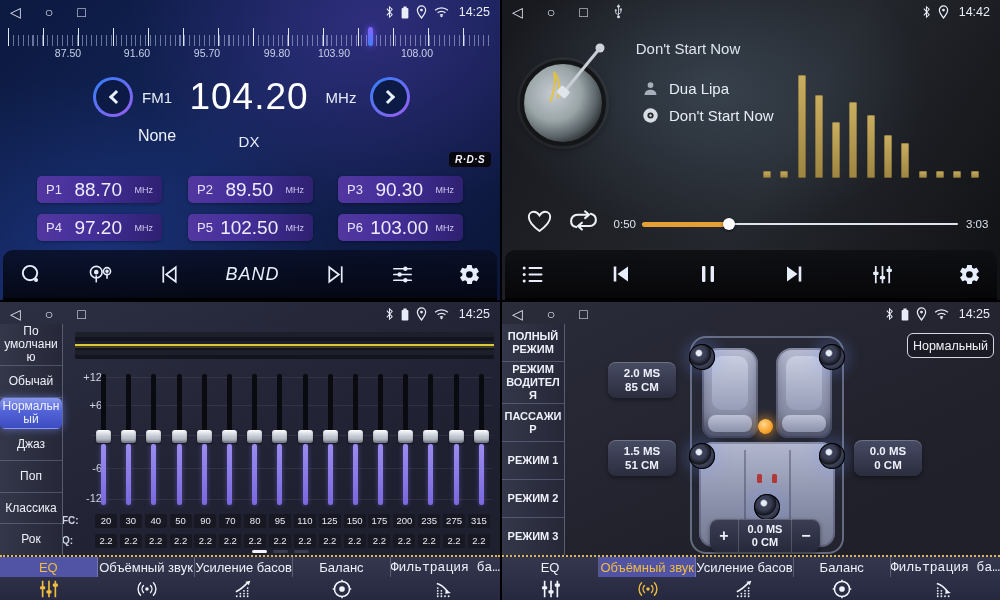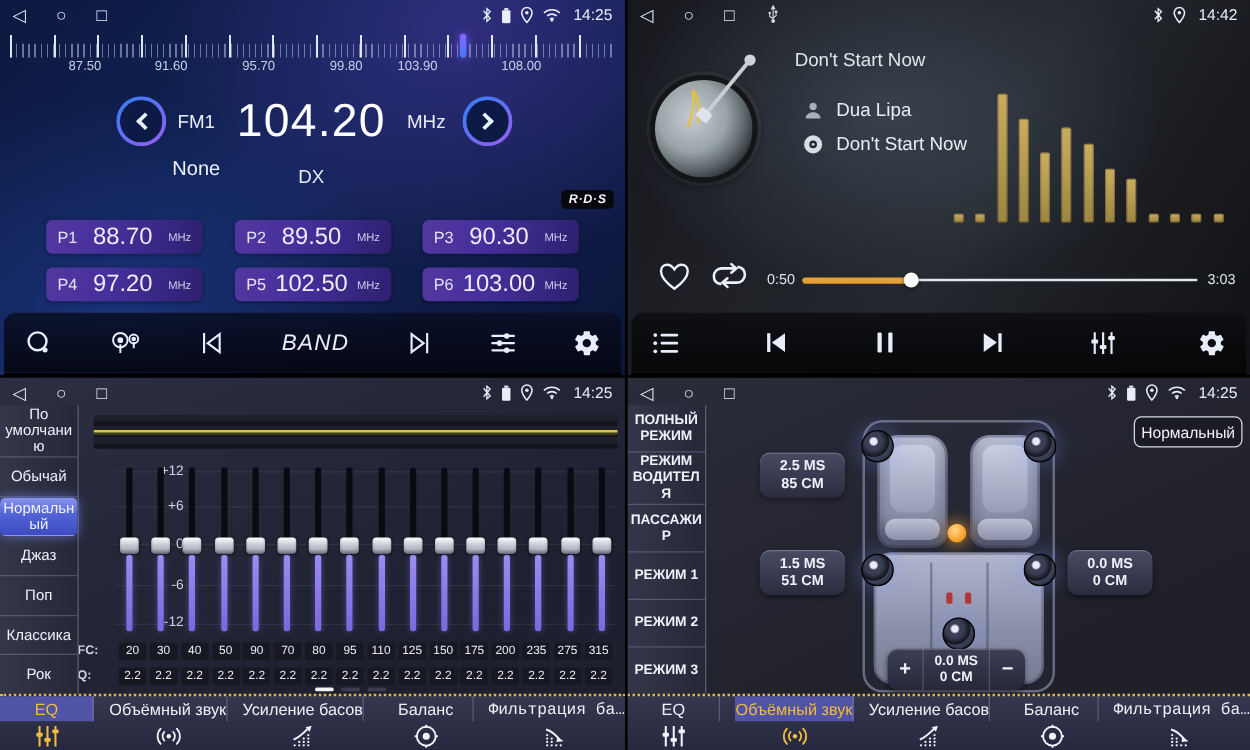--- a/index.html
+++ b/index.html
@@ -90,34 +90,34 @@
     background:linear-gradient(90deg,#343749,#262838); border-right:1px solid rgba(200,206,230,.25); z-index:4; }
   .side-item { flex:1; display:flex; align-items:center; justify-content:center; text-align:center;
     font-size:12px; color:#eef1fa; line-height:13px; padding:1px 2px; overflow-wrap:anywhere;
     border-bottom:1px solid rgba(140,150,185,.38); cursor:pointer; }
   .side-item:last-child { border-bottom:none; }
   .side-item.sel { background:linear-gradient(180deg,#8a97ef,#5263d8 45%,#3d4cc0); border-radius:5px;
     box-shadow:0 0 9px rgba(120,140,250,.65); border-bottom-color:transparent; }
   #field-side .side-item { font-weight:bold; font-size:11px; }
 
   .tabbar { position:absolute; left:0; right:0; bottom:0; height:45px; display:flex;
-    background:linear-gradient(180deg,#34374e,#262840); border-top:2px dotted #dcb84e; z-index:6;gap:12px; }
+    background:linear-gradient(180deg,#34374e,#262840); border-top:2px dotted #dcb84e; z-index:6; }
   .tab { flex:1; display:flex; flex-direction:column; cursor:pointer; }
   .tab-label { height:20px; display:flex; align-items:center; justify-content:center; font-size:13px; color:#eef1f8;
     border-right:1px solid rgba(200,206,225,.28); white-space:nowrap; overflow:hidden; }
   .tab:last-child .tab-label { border-right:none;font-family:Liberation Mono, monospace; }
   .tab-icon { flex:1; display:flex; align-items:center; justify-content:center; color:#f0f3fa; }
   .tab.active .tab-label { background:#5153a5; color:#f2bd3c; }
   .tab.active .tab-icon { color:#f2bd3c; }
 
   
   .curve { position:absolute; left:75px; right:6px; top:30px; height:27px; border-radius:2px;
     background:repeating-linear-gradient(180deg,#1d1f2b 0 5px,#13141d 5px 9px); }
   .curve-line { position:absolute; left:0; right:0; top:12px; height:2px; background:#d9c93a; box-shadow:0 2px 1px rgba(217,201,58,.25); }
-  .db-lbl { position:absolute; left:76px; width:26px; text-align:right; font-size:11px; color:#cfd4e2;margin-left:45px; }
+  .db-lbl { position:absolute; left:76px; width:26px; text-align:right; font-size:11px; color:#cfd4e2; }
   .gridlines { position:absolute; left:92px; right:8px; top:72px; height:131px; }
   .gridlines i { position:absolute; left:0; right:0; height:1px; background:rgba(255,255,255,.07); }
   .bands { position:absolute; left:95px; right:10px; top:72px; height:131px; display:flex; justify-content:space-between; }
   .slider { position:relative; width:17px; height:131px; cursor:pointer; }
   .tr-top { position:absolute; left:6px; width:5px; top:0; height:58px; background:#0a0b10; border-radius:2px; }
   .tr-bot { position:absolute; left:6px; width:5px; top:70px; bottom:0; border-radius:2px;
     background:linear-gradient(180deg,#9b8cf0,#7a68dd); box-shadow:0 0 5px rgba(130,110,240,.45); }
   .thumb { position:absolute; left:1px; top:56px; width:15px; height:13px; border-radius:3px;
     background:linear-gradient(180deg,#fdfdfd,#c7ccd6 45%,#9aa0ad); box-shadow:0 1px 2px rgba(0,0,0,.6), inset 0 -2px 2px rgba(0,0,0,.28); }
   .fcq-label { position:absolute; left:62px; width:28px; font-size:10px; font-weight:bold; color:#cfd4e6; }
@@ -830,21 +830,21 @@
         <i class="buckle b2"></i>
       </div>
       <span class="spk s-fl"></span>
       <span class="spk s-fr"></span>
       <span class="spk s-rl"></span>
       <span class="spk s-rr"></span>
       <span class="spk s-sub"></span>
       <span class="listener-dot"></span>
     </div>
     <div class="dly d-fl">
-      <span>2.5 MS</span>
+      <span>2.0 MS</span>
       <span>85 CM</span>
     </div>
     <div class="dly d-rl">
       <span>1.5 MS</span>
       <span>51 CM</span>
     </div>
     <div class="dly d-rr">
       <span>0.0 MS</span>
       <span>0 CM</span>
     </div>

